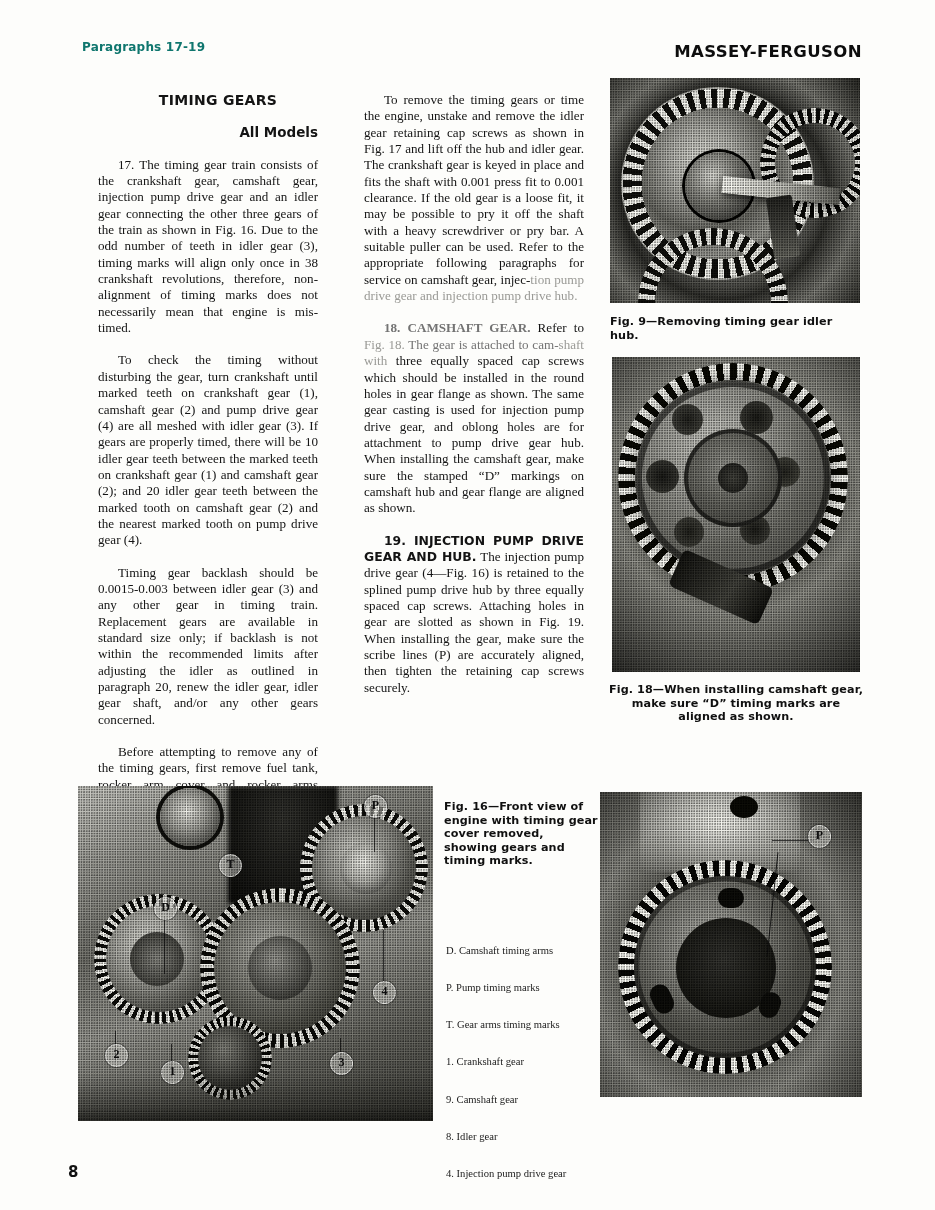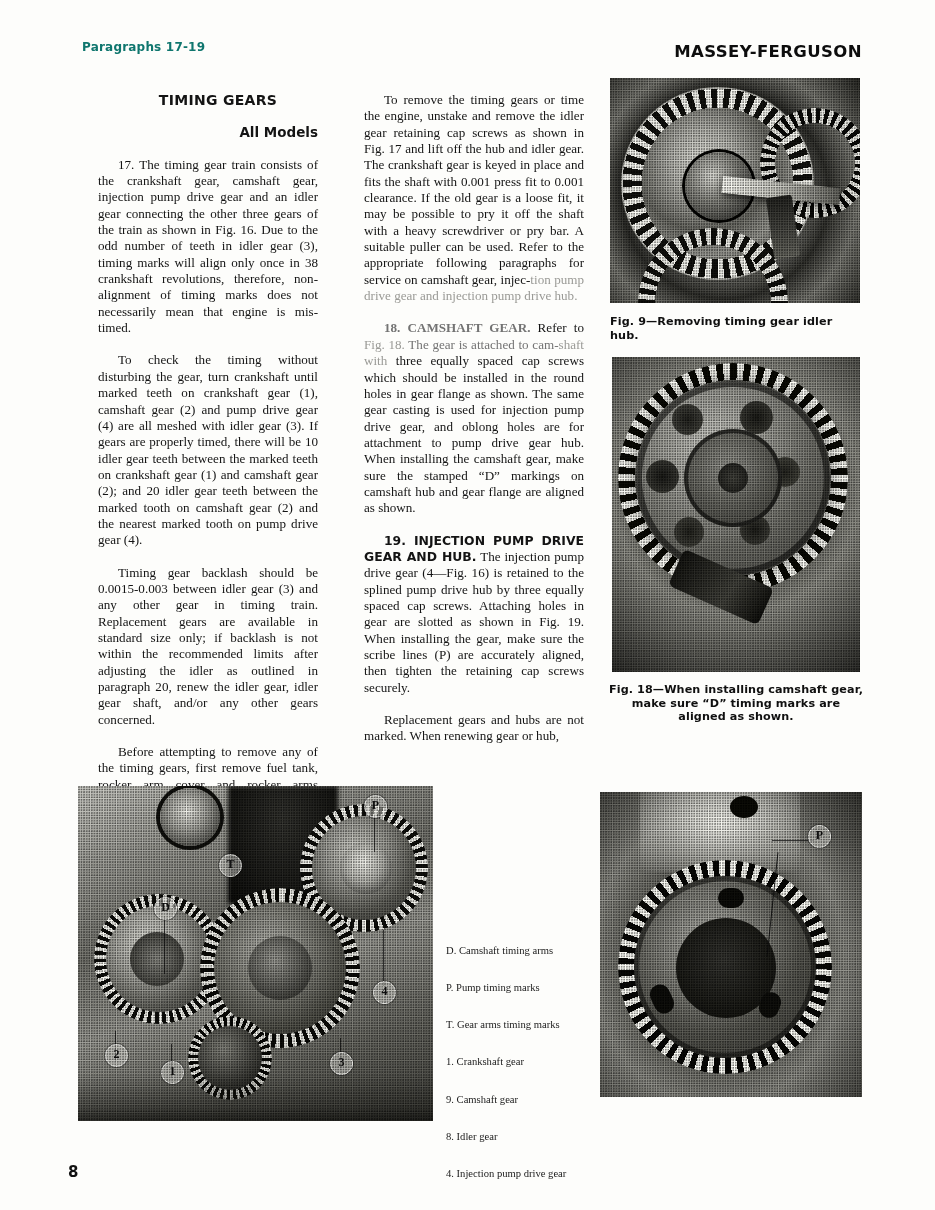--- a/index.html
+++ b/index.html
@@ -185,21 +185,20 @@
     <p>Before attempting to remove any of the timing gears, first remove fuel tank, rocker arm cover and rocker arms assembly to avoid the possibility of damage to pistons or valves if crankshaft is turned.</p>
   </div>
 
   <div class="col" style="left:348px; top:76px; width:252px;">
     <p><span>To remove the timing gears or time the engine, unstake and remove the idler gear retaining cap screws as shown in Fig. 17 and lift off the hub and idler gear. The crankshaft gear is keyed in place and fits the shaft with 0.001 press fit to 0.001 clearance. If the old gear is a loose fit, it may be possible to pry it off the shaft with a heavy screwdriver or pry bar. A suitable puller can be used. Refer to the appropriate following paragraphs for service on camshaft gear, injec-</span><span class="faded">tion pump drive gear and injection pump drive hub.</span></p>
 
     <p><span class="run-in faded-mid">18. CAMSHAFT GEAR.</span><span> Refer to </span><span class="faded">Fig. 18.</span><span class="faded-mid"> The gear is attached to cam-</span><span class="faded">shaft with</span><span> three equally spaced cap screws which should be installed in the round holes in gear flange as shown. The same gear casting is used for injection pump drive gear, and oblong holes are for attachment to pump drive gear hub. When installing the camshaft gear, make sure the stamped “D” markings on camshaft hub and gear flange are aligned as shown.</span></p>
 
     <p><span class="run-in" style="font-family:'DejaVu Sans',sans-serif; font-size:12.4px;">19. INJECTION PUMP DRIVE GEAR AND HUB.</span><span> The injection pump drive gear (4—Fig. 16) is retained to the splined pump drive hub by three equally spaced cap screws. Attaching holes in gear are slotted as shown in Fig. 19. When installing the gear, make sure the scribe lines (P) are accurately aligned, then tighten the retaining cap screws securely.</span></p>
 
-    <p>Replacement gears and hubs are not marked. When renewing gear or hub,</p>
   </div>
 
   <div class="figbox" style="left:610px; top:78px; width:250px; height:225px;">
     <div class="photo">
       <div style="position:absolute;inset:0;background:
            radial-gradient(circle at 46% 52%, #cfcfc9 0%, #9a9a94 16%, #5d5d58 30%, #8b8b85 42%, #3a3a36 58%, #7d7d77 74%, #2e2e2a 100%);"></div>
 
       <div class="gear" style="left:20px; top:18px; width:175px; height:175px;
            background: radial-gradient(circle at 42% 38%, #e2e2dc 0%, #b6b6b0 22%, #6f6f69 46%, #9c9c96 62%, #3d3d39 100%);
            box-shadow: 0 0 0 7px #151513, 0 0 0 9px #bdbdb7, 0 0 22px 4px rgba(0,0,0,.5);"></div>
@@ -335,20 +334,21 @@
       <div class="callout" style="left:295px; top:195px;">4</div>
       <div class="callout" style="left:27px;  top:258px;">2</div>
       <div class="callout" style="left:83px;  top:275px;">1</div>
       <div class="callout" style="left:252px; top:266px;">3</div>
 
       <div class="halftone"></div>
       <div class="grain"></div>
     </div>
   </div>
 
+  <div class="caption left" style="position:absolute; left:444px; top:800px; width:156px;">Fig. 16—Front view of engine with timing gear cover removed, showing gears and timing marks.</div>
 
   <div class="legend" style="position:absolute; left:446px; top:920px; width:160px;">
     <div>D. Camshaft timing arms</div>
     <div>P. Pump timing marks</div>
     <div>T. Gear arms timing marks</div>
     <div>1. Crankshaft gear</div>
     <div>9. Camshaft gear</div>
     <div>8. Idler gear</div>
     <div>4. Injection pump drive gear</div>
   </div>

